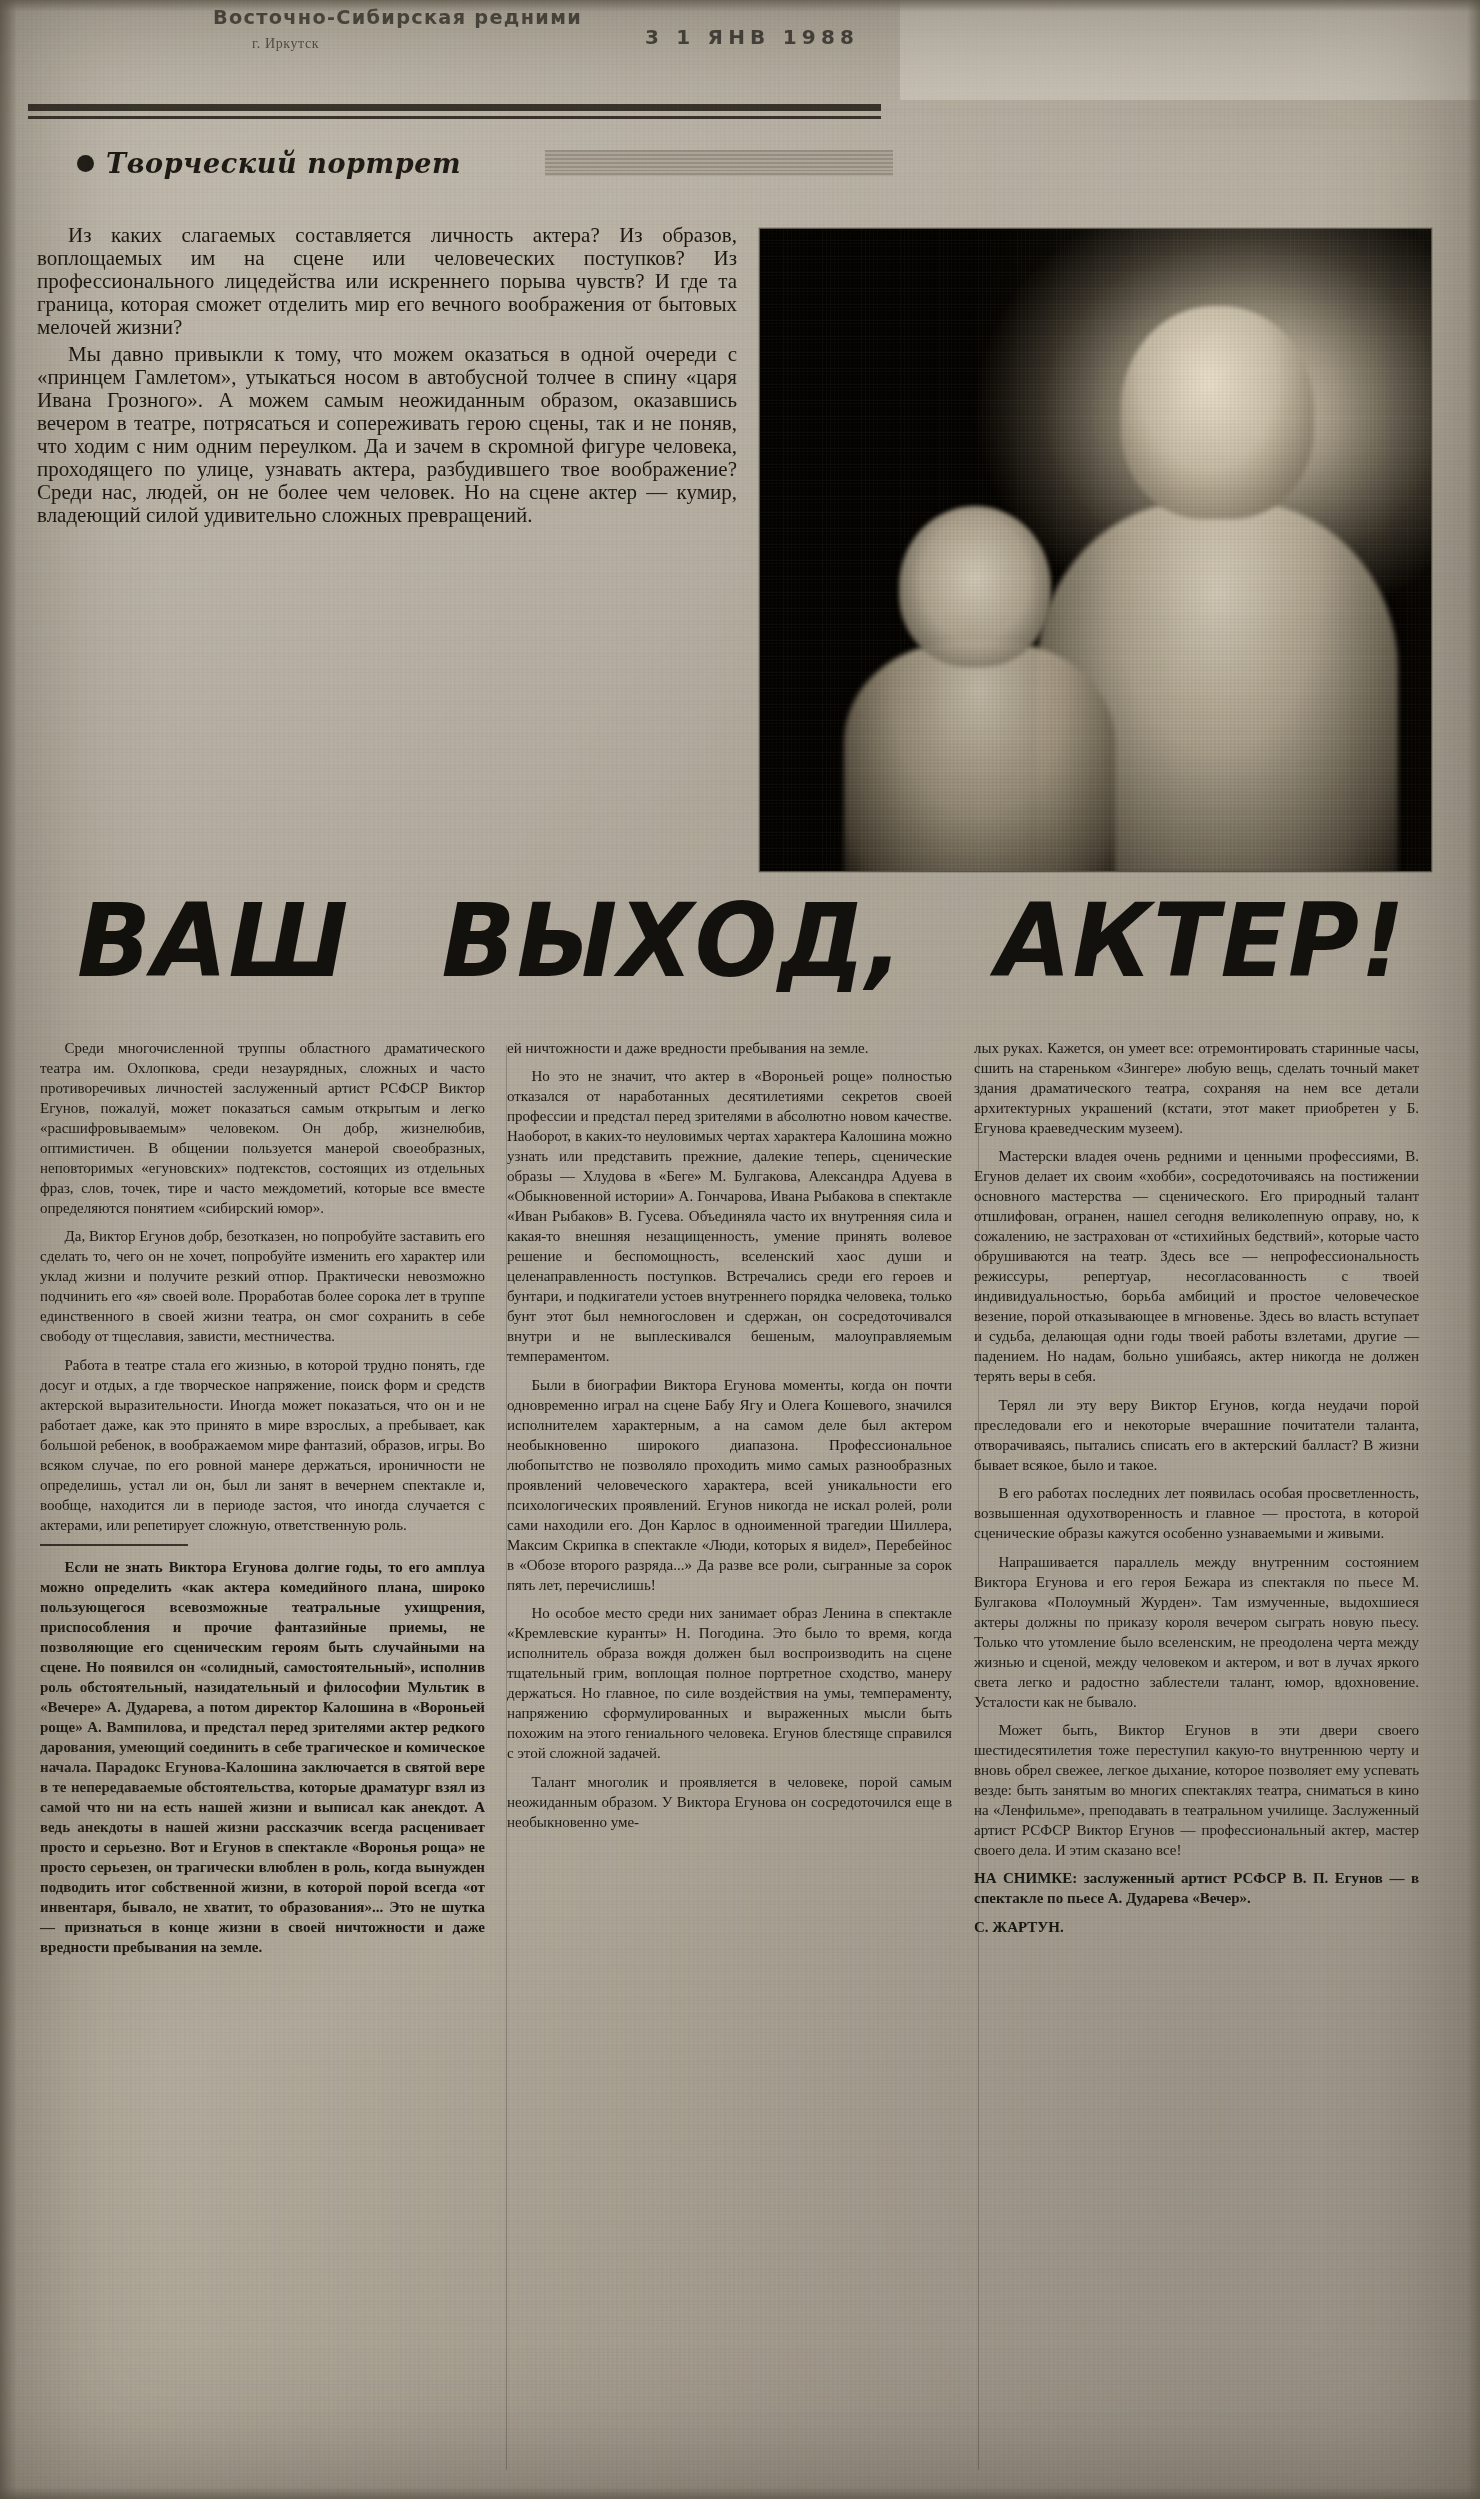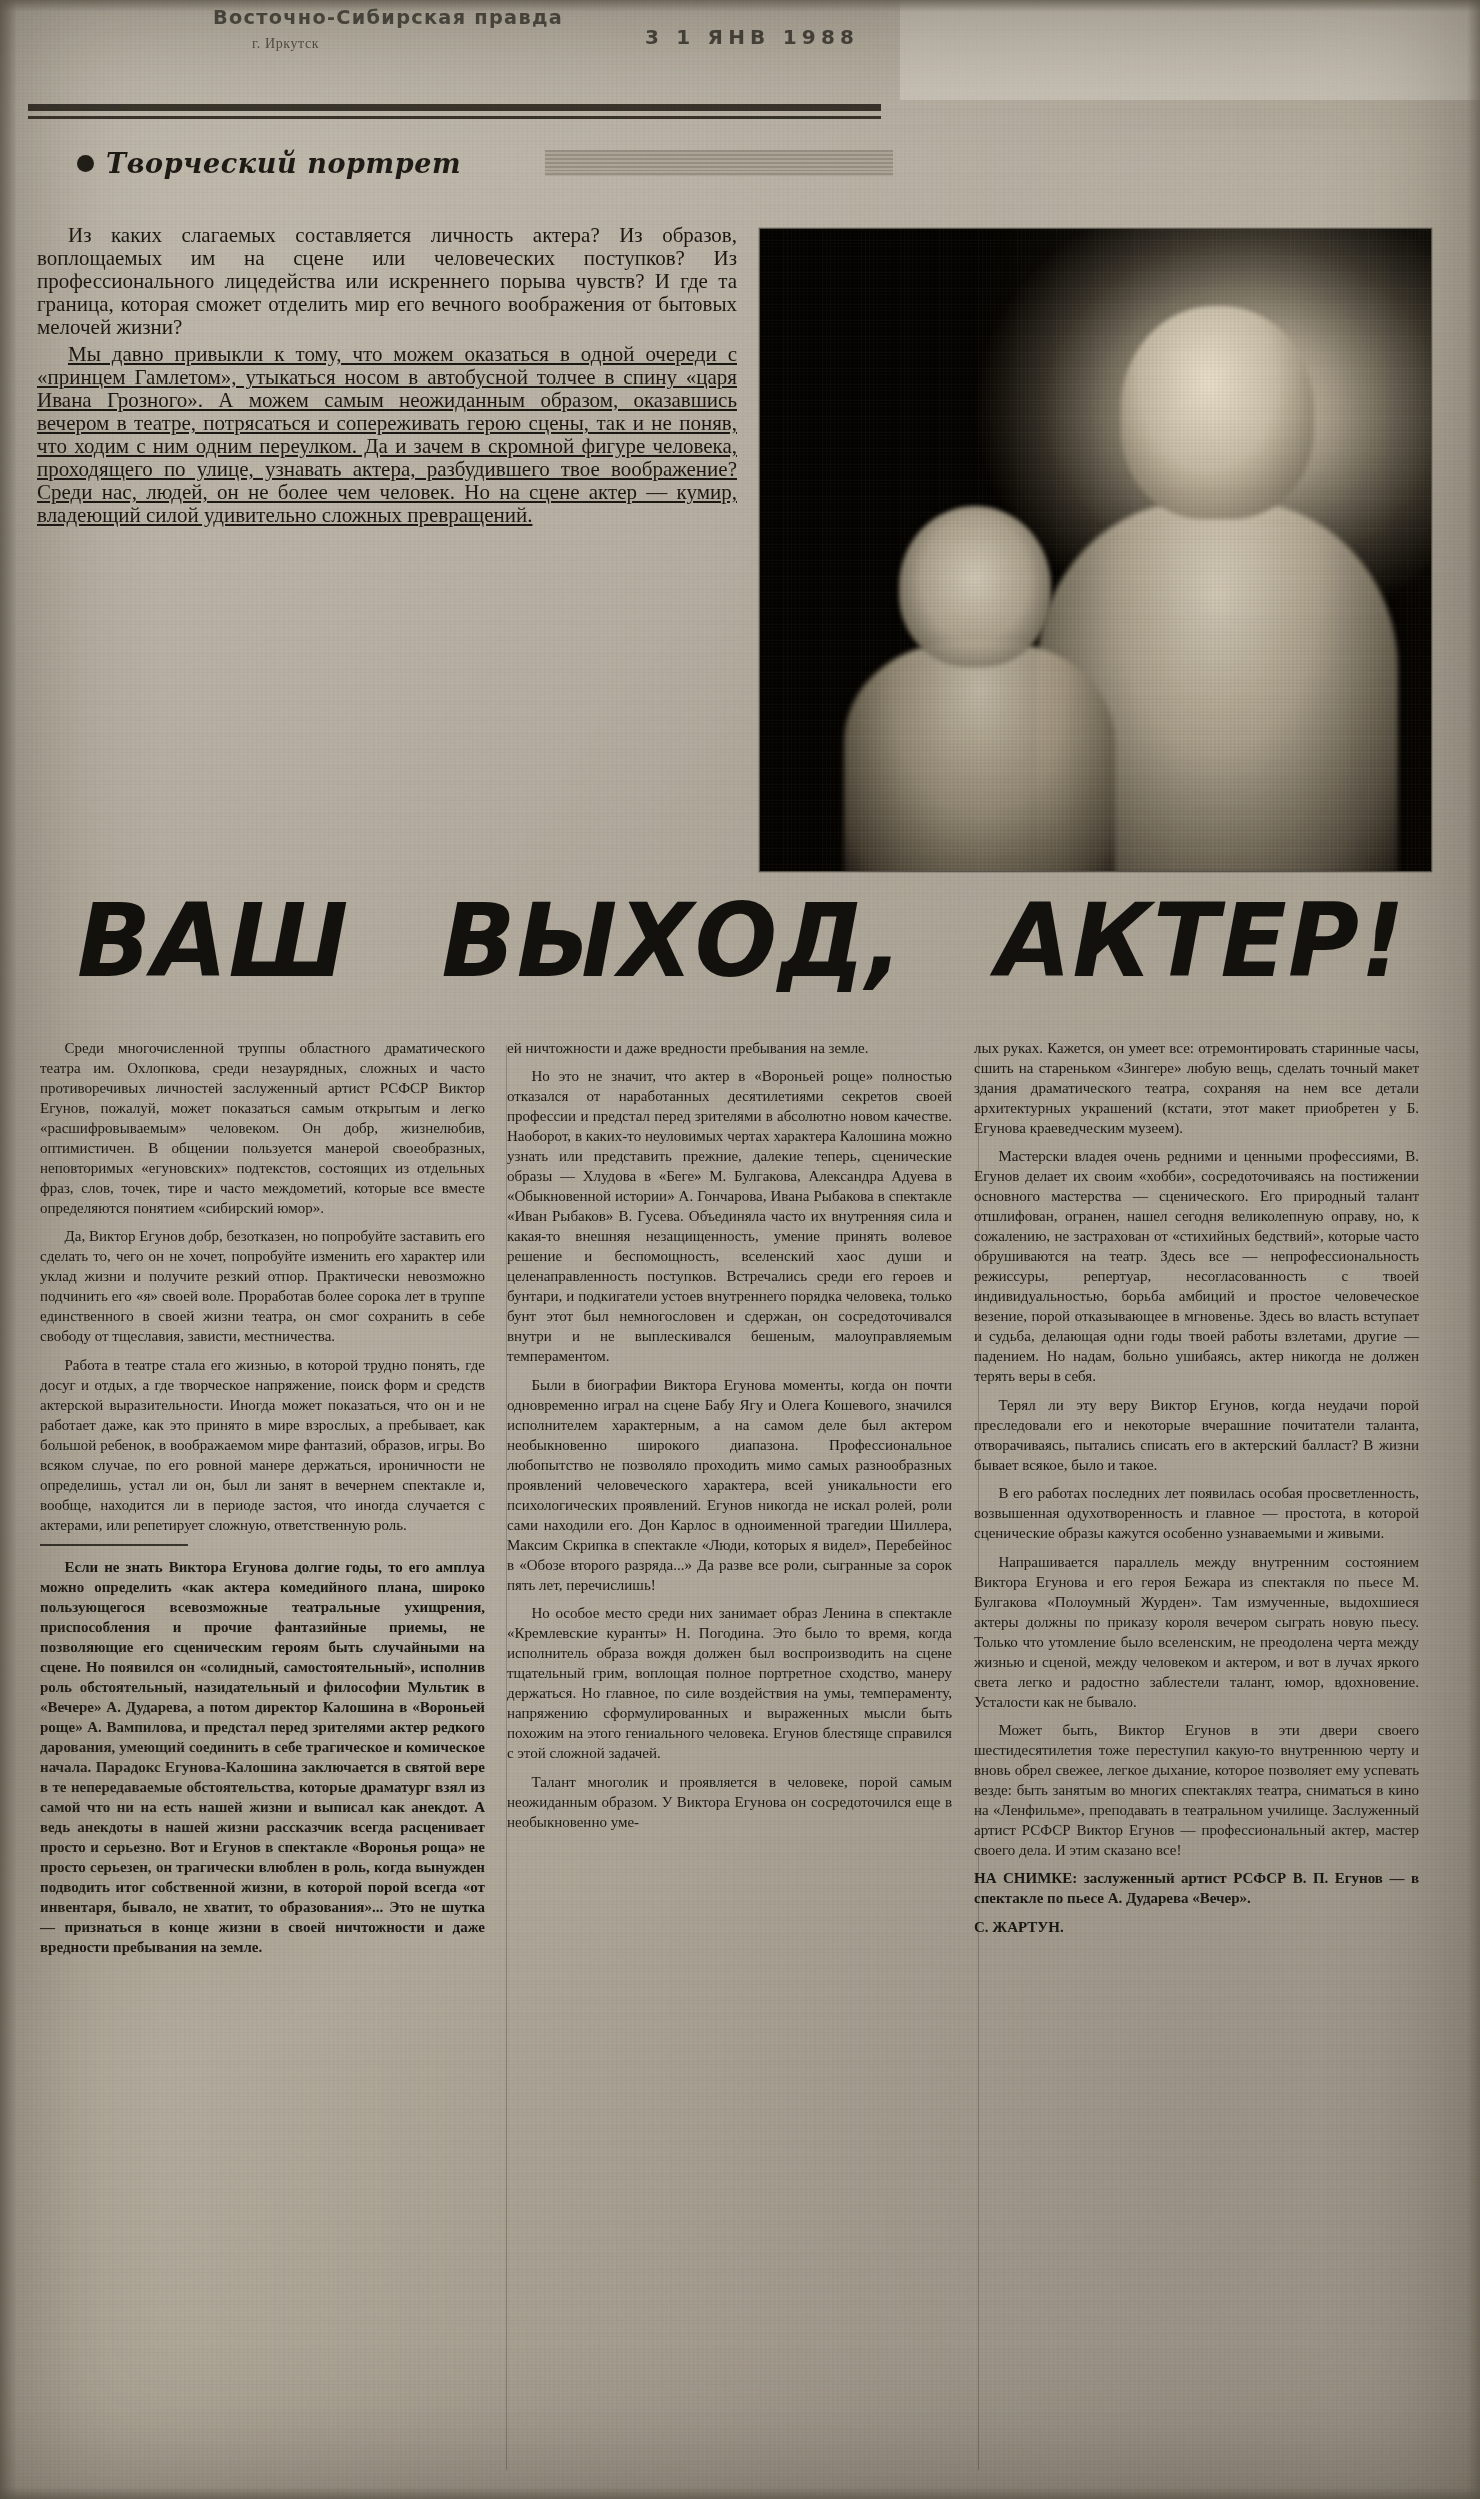--- a/index.html
+++ b/index.html
@@ -143,21 +143,21 @@
     left: 37px; top: 224px;
     width: 700px;
     font-family: "Liberation Serif", serif;
     font-size: 21px;
     line-height: 23px;
     color: #1d1a15;
     text-align: justify;
     text-indent: 31px;
   }
   #lead p { margin: 0 0 3.9px 0; }
-  #lead .p2 { text-indent: 31px; text-decoration: underline; }
+  #lead .p2 { text-indent: 31px; }
 
   
   #photo-wrap {
     position: absolute;
     left: 760px; top: 229px;
     width: 671px; height: 642px;
     overflow: hidden;
     background: #0c0b0a;
     box-shadow: 0 0 0 1.3px rgba(20,18,15,.55);
   }
@@ -289,21 +289,21 @@
   }
 </style>
 </head>
 <body>
 
 <div id="page">
   <div id="grain"></div>
   <div id="top-white"></div>
 
   <div id="masthead">
-    <div class="paper-name">Восточно-Сибирская правда</div>
+    <div class="paper-name">Восточно-Сибирская редними</div>
     <div class="paper-city">г. Иркутск</div>
   </div>
   <div id="date-stamp">3 1 ЯНВ 1988</div>
 
   <div class="rule-thick" id="rule1"></div>
   <div class="rule-thick" id="rule2"></div>
 
   <div id="rubric">
     <div class="dot"></div>
     <div class="rubric-text">Творческий портрет</div>

